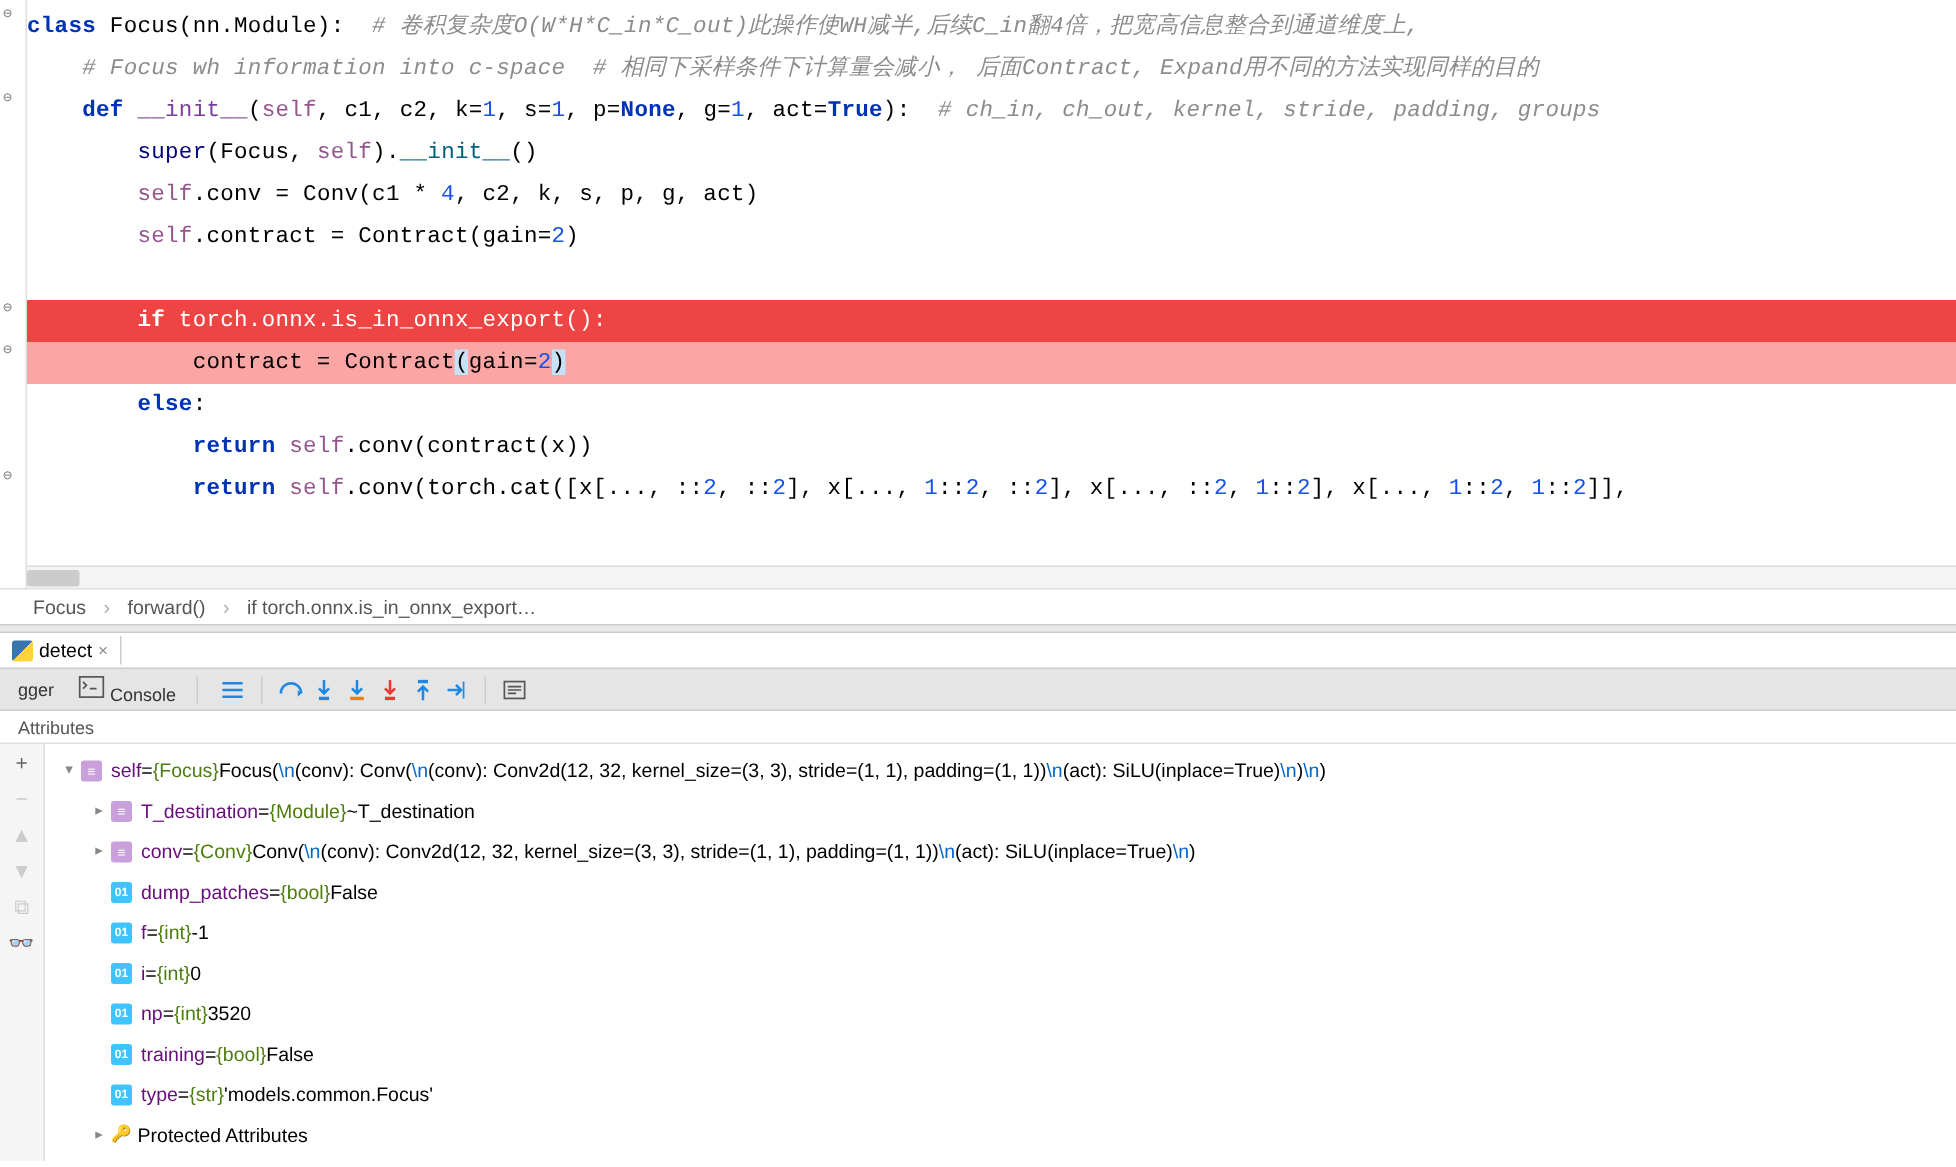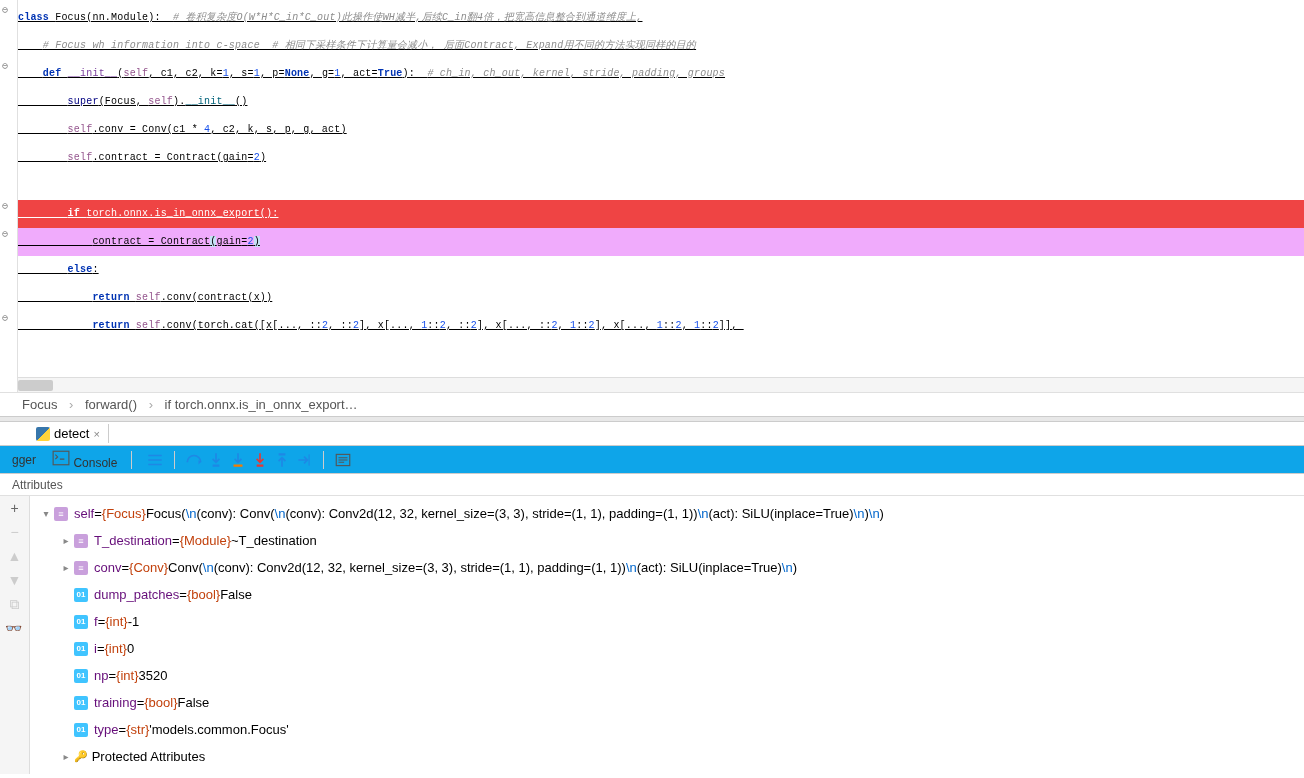--- a/index.html
+++ b/index.html
@@ -1,63 +1,63 @@
 <!DOCTYPE html>
 <html><head>
 <meta charset="utf-8">
 <style>
 * { margin:0; padding:0; box-sizing:border-box; }
 body { font-family:Consolas,'Courier New',monospace; font-size:15px; background:#fff; color:#000; width:1304px; height:778px; overflow:hidden; position:relative; }
 .editor-area { height:392px; position:relative; }
 .gutter { position:absolute; left:0; top:0; width:18px; height:100%; background:#fff; border-right:1px solid #e0e0e0; }
 .gutter-marker { position:absolute; left:2px; width:12px; height:12px; font-size:10px; color:#888; }
 .code-area { margin-left:18px; padding-top:4px; }
-.code-line { height:28px; line-height:28px; white-space:pre; font-family:Consolas,'Courier New',monospace; font-size:10px; letter-spacing:0.2px;text-decoration:underline; }
+.code-line { height:28px; line-height:28px; white-space:pre; font-family:Consolas,'Courier New',monospace; font-size:15px; letter-spacing:0.2px; }
 .line-hl-blue { background:#ef4444; color:#fff; }
 .line-hl-blue .kw, .line-hl-blue .fn, .line-hl-blue .str, .line-hl-blue .num { color:#fff !important; }
-.line-hl-pink { background:#f0abfc; }
+.line-hl-pink { background:#fca5a5; }
 .kw { color:#0033b3; font-weight:600; }
 .builtin { color:#000080; }
 .fn { color:#7a3e9d; }
 .fn2 { color:#00627a; }
 .self { color:#94558d; }
 .num { color:#1750eb; }
 .cmt { color:#8c8c8c; font-style:italic; }
 .paren-match { background:#c5e1f5; }
 .hscroll { height:15px; background:#f5f5f5; border-top:1px solid #ddd; margin-left:18px; position:relative; }
 .hscroll-thumb { position:absolute; left:0; top:2px; height:11px; width:35px; background:#ccc; border-radius:2px; }
 .breadcrumb { height:24px; line-height:24px; font-family:Segoe UI,Arial,sans-serif; font-size:13px; color:#555; padding-left:18px; border-top:1px solid #e0e0e0; }
 .breadcrumb span { padding:0 4px; }
 .breadcrumb .sep { color:#aaa; }
 .divider { height:6px; background:#e8e8e8; border-top:1px solid #ccc; border-bottom:1px solid #ccc; cursor:row-resize; }
 .tool-window { font-family:Segoe UI,Arial,sans-serif; font-size:13px; }
-.tab-row { height:24px; border-bottom:1px solid #ccc; display:flex; align-items:center;padding-left:28px; }
+.tab-row { height:24px; border-bottom:1px solid #ccc; display:flex; align-items:center; }
 .file-tab { padding:2px 8px; border-right:1px solid #ccc; display:flex; align-items:center; gap:4px; }
 .py-icon { width:14px; height:14px; display:inline-block; background:linear-gradient(135deg,#3776ab 50%,#ffd43b 50%); border-radius:2px; }
 .close-x { color:#888; font-size:11px; cursor:pointer; }
-.debug-controls { height:28px; display:flex; align-items:center; border-bottom:1px solid #ccc; background:#0ea5e9; }
+.debug-controls { height:28px; display:flex; align-items:center; border-bottom:1px solid #ccc; background:#e5e5e5; }
 .dbg-left { display:flex; align-items:center; padding-left:4px; }
 .dbg-tab { padding:4px 8px; font-size:12px; color:#333; cursor:pointer; }
 .dbg-sep { width:1px; height:18px; background:#ccc; margin:0 6px; }
 .dbg-icons { display:flex; align-items:center; gap:4px; padding-left:8px; }
 .svgicon { width:18px; height:18px; cursor:pointer; }
 .var-header { height:22px; line-height:22px; padding-left:12px; font-size:12px; color:#555; border-bottom:1px solid #e0e0e0; }
 .var-area { display:flex; }
 .var-leftbar { width:30px; background:#f5f5f5; border-right:1px solid #ddd; display:flex; flex-direction:column; align-items:center; padding-top:4px; gap:6px; }
 .leftbar-btn { width:18px; height:18px; color:#666; font-size:14px; text-align:center; cursor:pointer; }
 .var-tree { flex:1; padding:4px 0; font-size:13px; }
 .tree-row { height:27px; line-height:27px; display:flex; align-items:center; white-space:nowrap; }
 .tree-indent { display:inline-block; }
 .tree-arrow { width:16px; color:#888; cursor:pointer; font-size:10px; text-align:center; }
 .type-badge { display:inline-block; width:14px; height:14px; border-radius:2px; font-size:9px; text-align:center; line-height:14px; margin-right:6px; font-weight:bold; }
 .badge-field { background:#c9a0dc; color:#fff; }
 .badge-01 { background:#40c4ff; color:#fff; font-size:8px; }
 .badge-key { color:#aaa; font-size:11px; margin-right:4px; }
 .vname { color:#660e7a; }
-.vtype { color:#c2410c; }
+.vtype { color:#4d7c0f; }
 .vval { color:#000; }
 .escn { color:#0066cc; }
 </style>
 </head>
 <body>
 
 <div class="editor-area">
   <div class="gutter">
     <span class="gutter-marker" style="top:4px;">⊖</span>
     <span class="gutter-marker" style="top:60px;">⊖</span>

